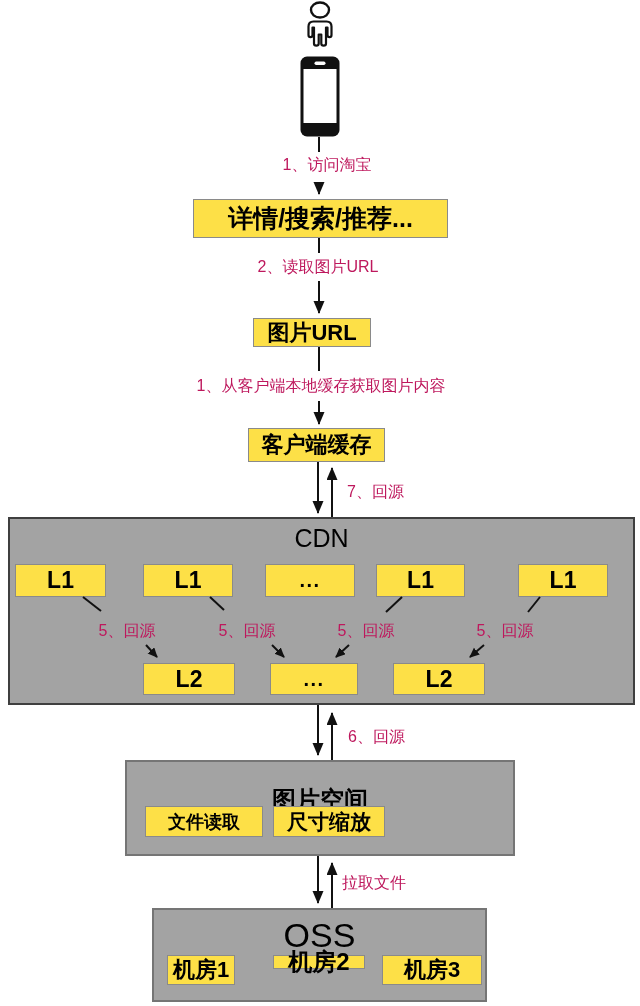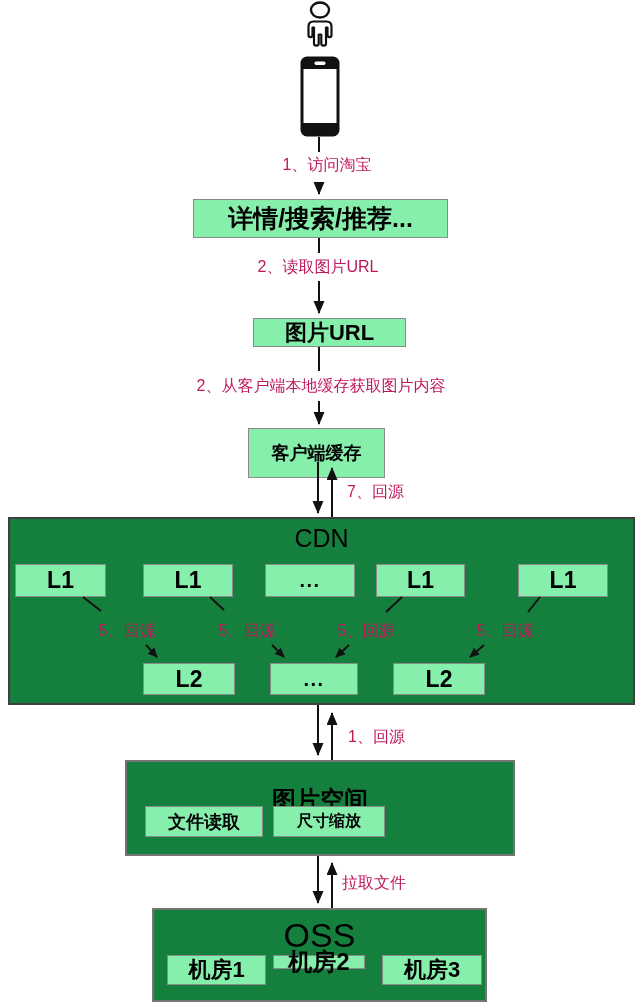--- a/index.html
+++ b/index.html
@@ -2,26 +2,26 @@
 <html><head>
 <meta charset="utf-8">
 <style>
   html,body{margin:0;padding:0;background:#fff;}
   .canvas{
     position:relative;width:640px;height:1006px;background:#fff;
     font-family:"Liberation Sans","DejaVu Sans",sans-serif;color:#000;overflow:hidden;
   }
   .overlay{position:absolute;left:0;top:0;width:640px;height:1006px;pointer-events:none;z-index:6;}
   .box{
-    position:absolute;background:#86efac;border:1.5px solid #8a8a8a;box-sizing:border-box;
+    position:absolute;background:#fde047;border:1.5px solid #8a8a8a;box-sizing:border-box;
     display:flex;align-items:center;justify-content:center;z-index:4;
     font-weight:600;color:#000;white-space:nowrap;
   }
   .container{
-    position:absolute;background:#15803d;box-sizing:border-box;z-index:1;text-decoration:underline;
+    position:absolute;background:#a3a3a3;box-sizing:border-box;z-index:1;text-decoration:underline;
   }
   .container-title{
     position:absolute;left:0;right:0;text-align:center;font-weight:400;white-space:nowrap;
   }
   .step{
     position:absolute;font-size:16px;color:#be185d;white-space:nowrap;z-index:5;font-weight:400;
   }
   .centered{transform:translateX(-50%);}
   .dots{font-weight:700;letter-spacing:1.5px;font-size:20px;}
   .icon{position:absolute;z-index:4;}
@@ -41,28 +41,28 @@
   </svg>
 
   <svg class="icon" style="left:299px;top:55px" width="42" height="83" viewBox="0 0 42 83">
     <rect x="1.5" y="1.5" width="39" height="80" rx="6.5" fill="#111"></rect>
     <rect x="4.5" y="14" width="33" height="54" fill="#fff"></rect>
     <rect x="15.5" y="6.5" width="11" height="3.4" rx="1.7" fill="#fff"></rect>
   </svg>
 
   <div class="step centered" style="left:327px;top:155px">1、访问淘宝</div>
   <div class="step centered" style="left:318px;top:257px">2、读取图片URL</div>
-  <div class="step centered" style="left:321px;top:376px">2、从客户端本地缓存获取图片内容</div>
+  <div class="step centered" style="left:321px;top:376px">1、从客户端本地缓存获取图片内容</div>
   <div class="step" style="left:347px;top:482px">7、回源</div>
-  <div class="step" style="left:348px;top:727px">1、回源</div>
+  <div class="step" style="left:348px;top:727px">6、回源</div>
   <div class="step" style="left:342px;top:873px">拉取文件</div>
 
   <div class="box" style="left:193px;top:199px;width:255px;height:39px;font-size:25px">详情/搜索/推荐...</div>
-  <div class="box" style="left:253px;top:318px;width:153px;height:29px;font-size:22px">图片URL</div>
-  <div class="box" style="left:248px;top:428px;width:137px;height:50px;font-size:18px">客户端缓存</div>
+  <div class="box" style="left:253px;top:318px;width:118px;height:29px;font-size:22px">图片URL</div>
+  <div class="box" style="left:248px;top:428px;width:137px;height:34px;font-size:22px">客户端缓存</div>
 
   <div class="container" style="left:8px;top:517px;width:627px;height:188px;border:2px solid #3f3f3f">
     <div class="container-title" style="top:5px;font-size:25px">CDN</div>
   </div>
 
   <div class="box" style="left:15px;top:564px;width:91px;height:33px;font-size:23px">L1</div>
   <div class="box" style="left:143px;top:564px;width:90px;height:33px;font-size:23px">L1</div>
   <div class="box dots" style="left:265px;top:564px;width:90px;height:33px">...</div>
   <div class="box" style="left:376px;top:564px;width:89px;height:33px;font-size:23px">L1</div>
   <div class="box" style="left:518px;top:564px;width:90px;height:33px;font-size:23px">L1</div>
@@ -73,26 +73,26 @@
   <div class="step centered" style="left:505px;top:621px">5、回源</div>
 
   <div class="box" style="left:143px;top:663px;width:92px;height:32px;font-size:23px">L2</div>
   <div class="box dots" style="left:270px;top:663px;width:88px;height:32px">...</div>
   <div class="box" style="left:393px;top:663px;width:92px;height:32px;font-size:23px">L2</div>
 
   <div class="container" style="left:125px;top:760px;width:390px;height:96px;border:2px solid #757575">
     <div class="container-title" style="top:22px;font-size:24px;font-weight:600">图片空间</div>
   </div>
   <div class="box" style="left:145px;top:806px;width:118px;height:31px;font-size:18px">文件读取</div>
-  <div class="box" style="left:273px;top:806px;width:112px;height:31px;font-size:16px">尺寸缩放</div>
+  <div class="box" style="left:273px;top:806px;width:112px;height:31px;font-size:21px">尺寸缩放</div>
 
   <div class="container" style="left:152px;top:908px;width:335px;height:94px;border:2px solid #757575">
     <div class="container-title" style="top:6px;font-size:34px">OSS</div>
   </div>
-  <div class="box" style="left:167px;top:955px;width:99px;height:30px;font-size:22px">机房1</div>
+  <div class="box" style="left:167px;top:955px;width:68px;height:30px;font-size:22px">机房1</div>
   <div class="box" style="left:273px;top:955px;width:92px;height:14px;font-size:24px">机房2</div>
   <div class="box" style="left:382px;top:955px;width:100px;height:30px;font-size:22px">机房3</div>
 
   <svg class="overlay">
     <defs>
       <marker id="arrM" markerUnits="userSpaceOnUse" markerWidth="16" markerHeight="14" refX="12" refY="5.5" orient="auto">
         <path d="M0,0 L13,5.5 L0,11 Z" fill="#111"></path>
       </marker>
       <marker id="arrS" markerUnits="userSpaceOnUse" markerWidth="13" markerHeight="11" refX="9" refY="4.5" orient="auto">
         <path d="M0,0 L10,4.5 L0,9 Z" fill="#111"></path>

